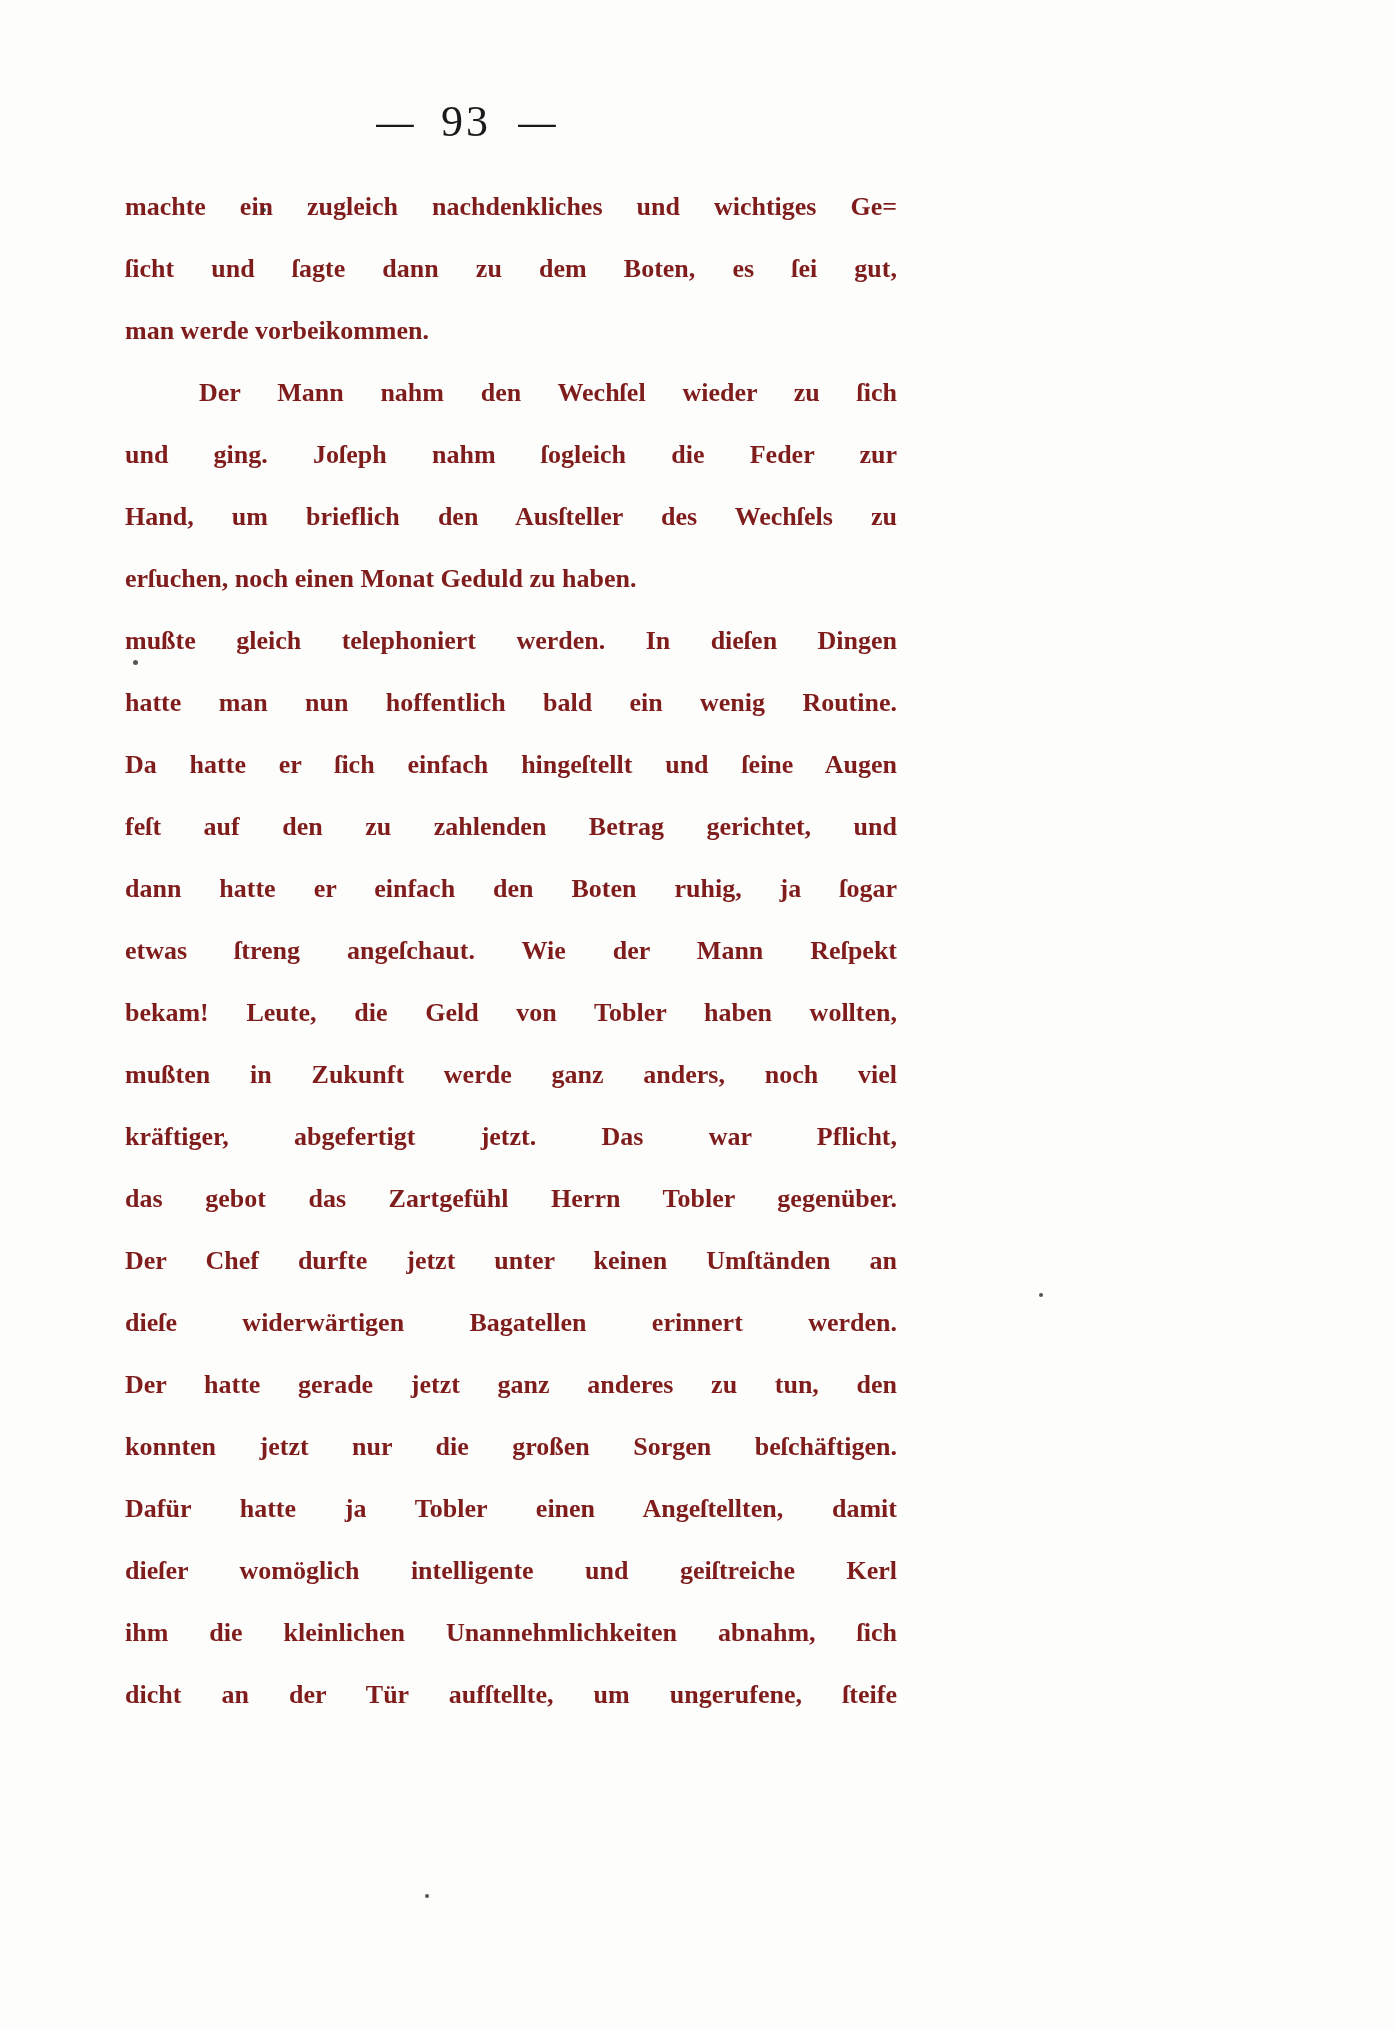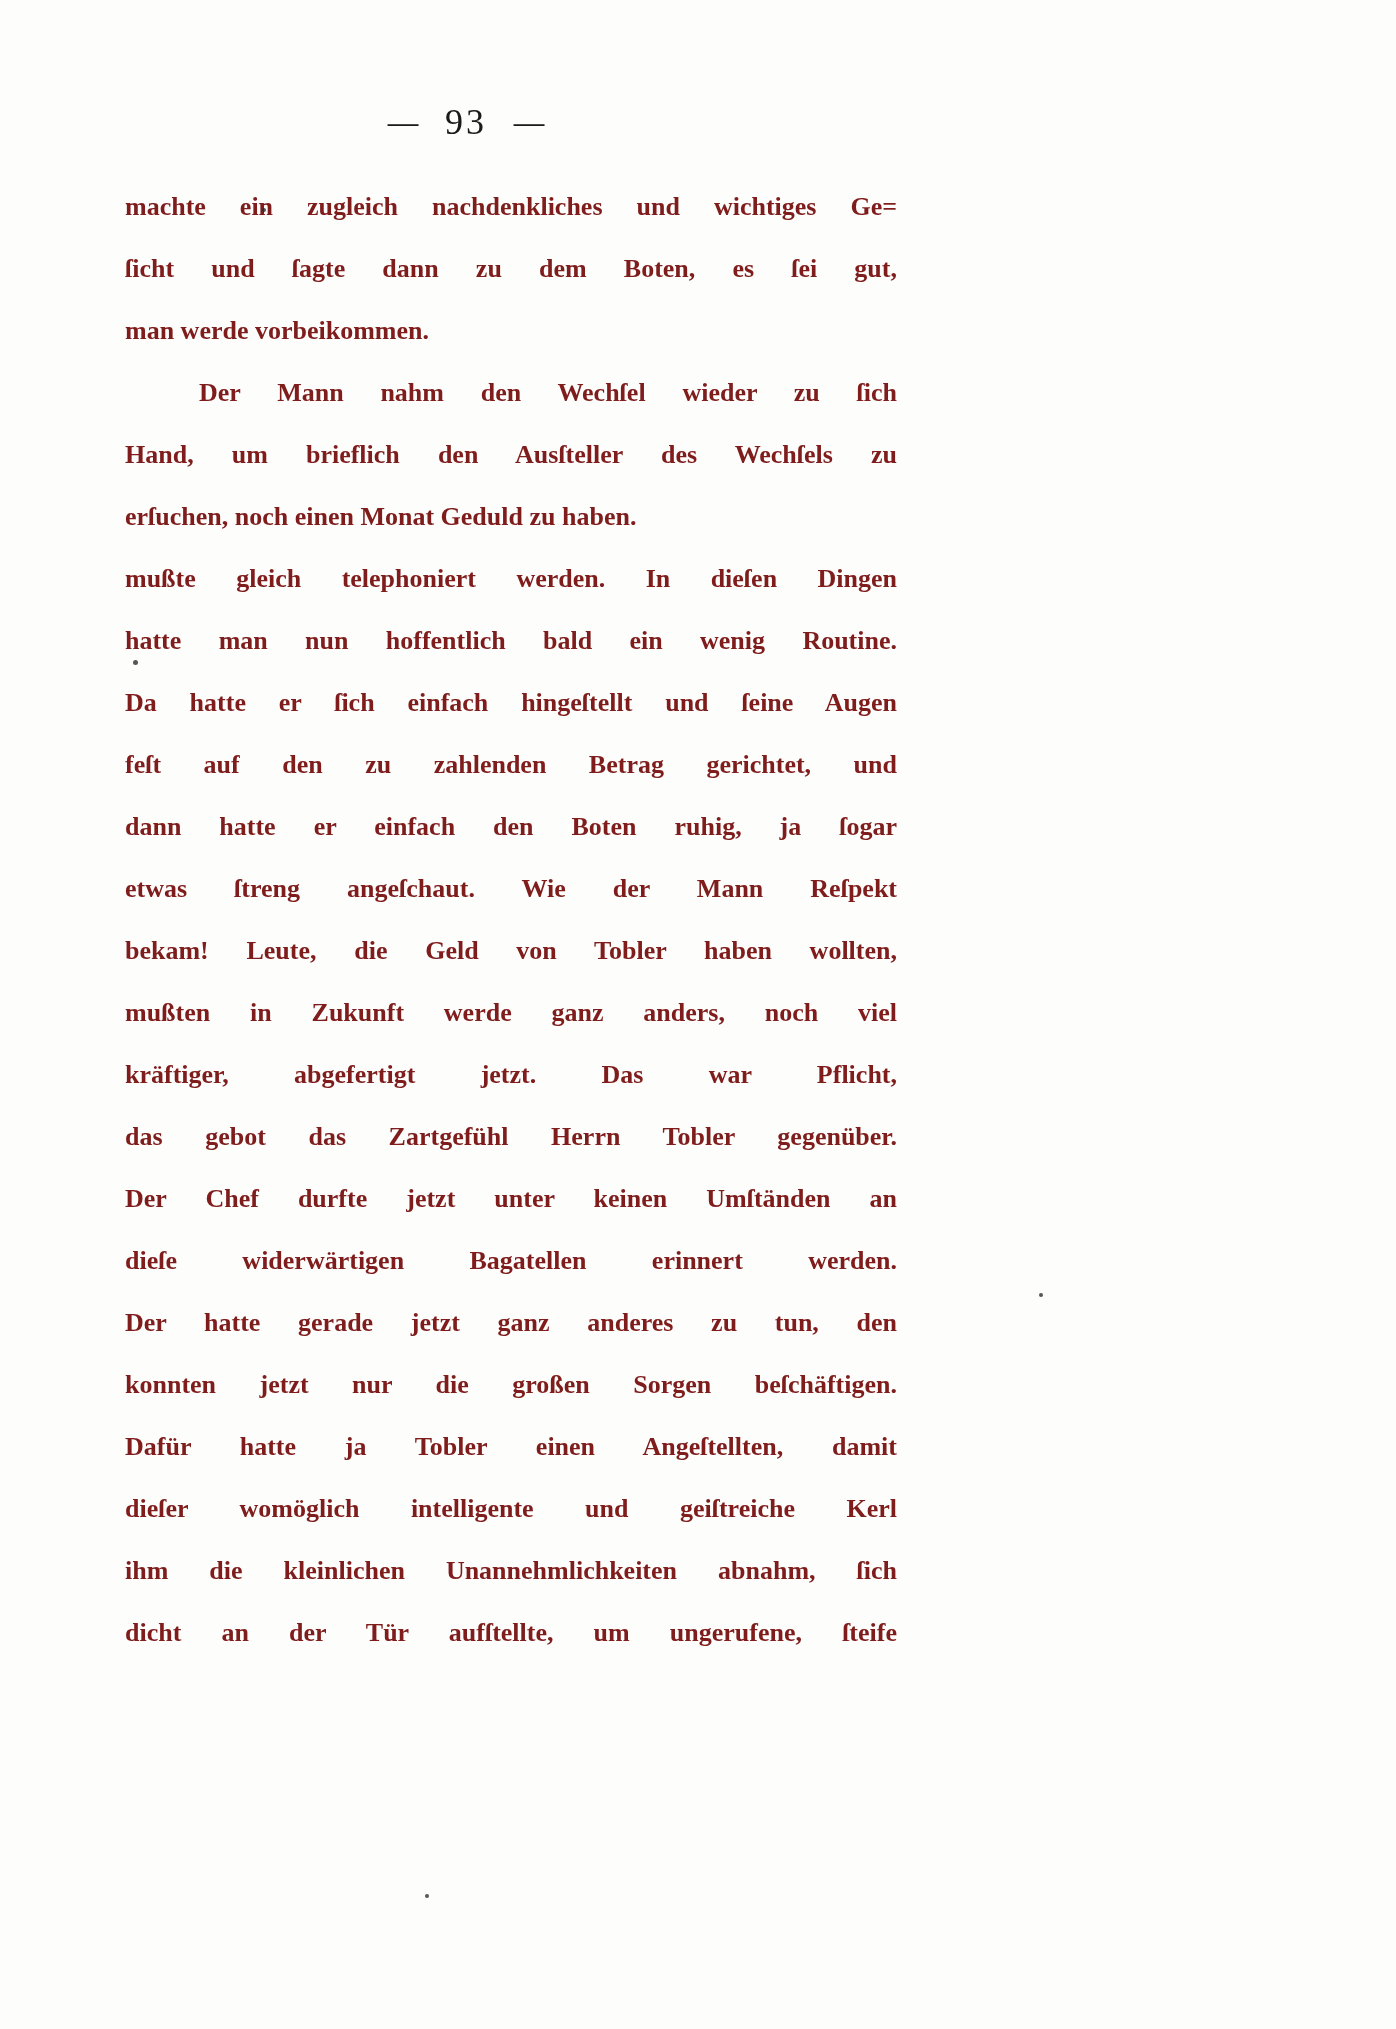--- a/index.html
+++ b/index.html
@@ -15,21 +15,21 @@
     overflow: hidden;
     color: #161616;
   }
   .page-header {
     position: absolute;
     top: 98px;
     left: 466px;
     transform: translateX(-50%);
     white-space: nowrap;
     font-family: "Liberation Serif", serif;
-    font-size: 36px;
+    font-size: 44px;
     line-height: 48px;
     font-weight: 400;
     color: #1a1a1a;
   }
   .page-header .dash {
     display: inline-block;
     transform: scaleX(0.85);
   }
   .page-header .num {
     display: inline-block;
@@ -73,20 +73,21 @@
 
   <div class="page-header">
     <span class="dash">—</span><span class="num">93</span><span class="dash">—</span>
   </div>
 
   <div class="text-block">
       <div class="line">machte ein zugleich nachdenkliches und wichtiges Ge=</div>
       <div class="line">ſicht und ſagte dann zu dem Boten, es ſei gut,</div>
       <div class="line endpara">man werde vorbeikommen.</div>
       <div class="line indent">Der Mann nahm den Wechſel wieder zu ſich</div>
+      <div class="line">und ging. Joſeph nahm ſogleich die Feder zur</div>
       <div class="line">Hand, um brieflich den Ausſteller des Wechſels zu</div>
       <div class="line endpara">erſuchen, noch einen Monat Geduld zu haben.</div>
       <div class="line">mußte gleich telephoniert werden. In dieſen Dingen</div>
       <div class="line">hatte man nun hoffentlich bald ein wenig Routine.</div>
       <div class="line">Da hatte er ſich einfach hingeſtellt und ſeine Augen</div>
       <div class="line">feſt auf den zu zahlenden Betrag gerichtet, und</div>
       <div class="line">dann hatte er einfach den Boten ruhig, ja ſogar</div>
       <div class="line">etwas ſtreng angeſchaut. Wie der Mann Reſpekt</div>
       <div class="line">bekam! Leute, die Geld von Tobler haben wollten,</div>
       <div class="line">mußten in Zukunft werde ganz anders, noch viel</div>

